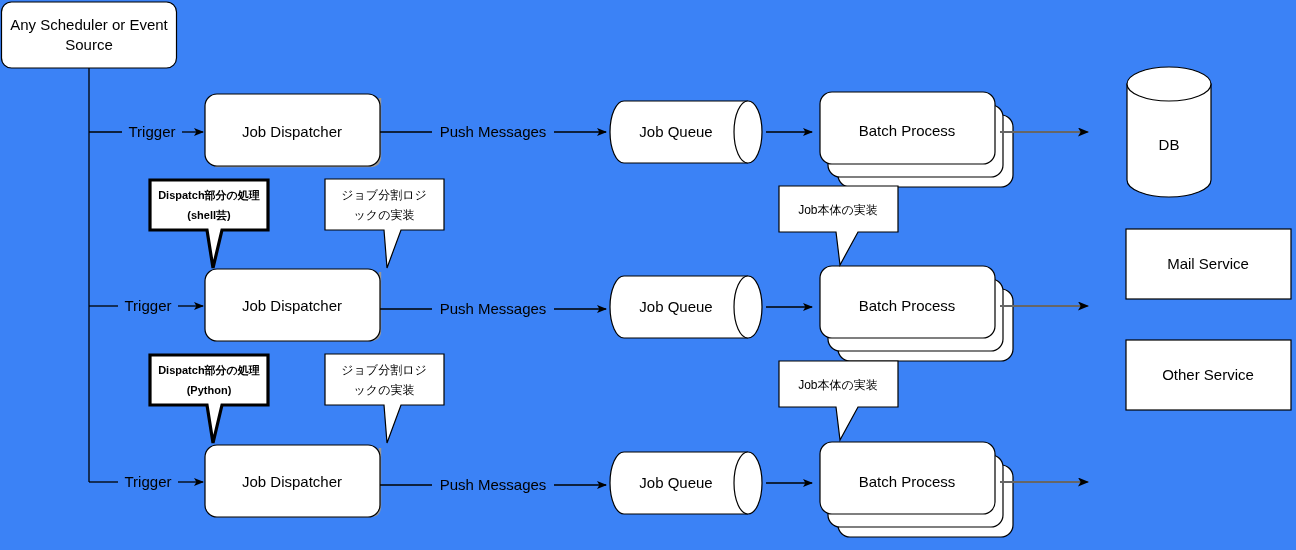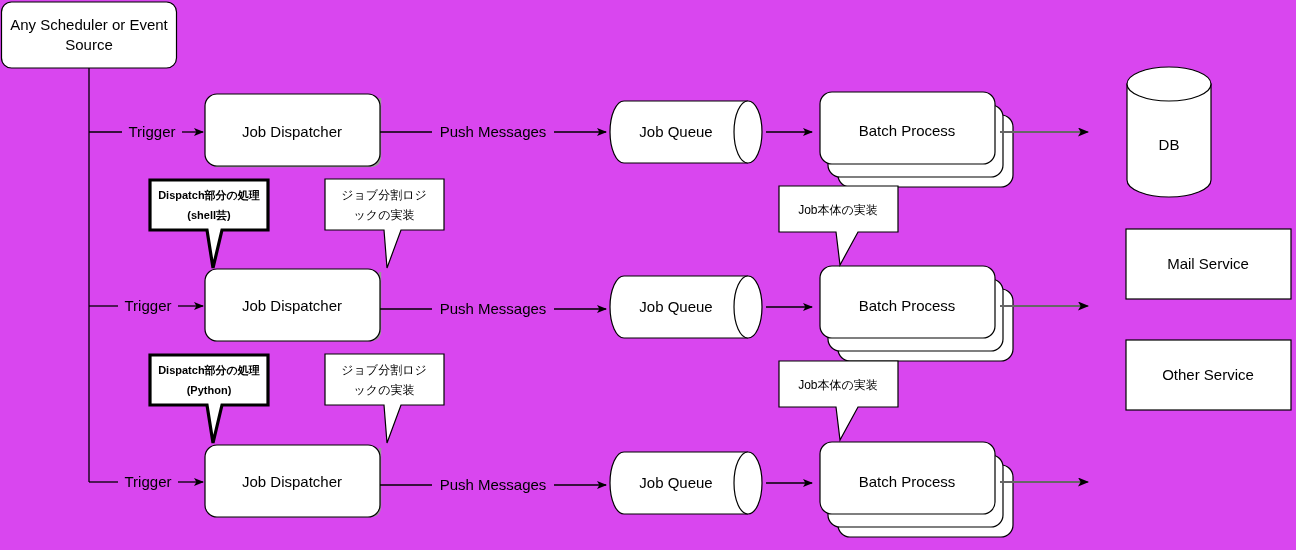--- a/index.html
+++ b/index.html
@@ -7,21 +7,21 @@
     padding: 0;
     background: #ffffff;
   }
   body {
     font-family: "Liberation Sans", "DejaVu Sans", sans-serif;
   }
   #diagram-root {
     position: relative;
     width: 1296px;
     height: 550px;
-    background: #d946ef;
+    background: #3b82f6;
     overflow: hidden;
   }
   #diagram-svg {
     position: absolute;
     left: 0;
     top: 0;
     width: 1296px;
     height: 550px;
   }
   .node-label {

